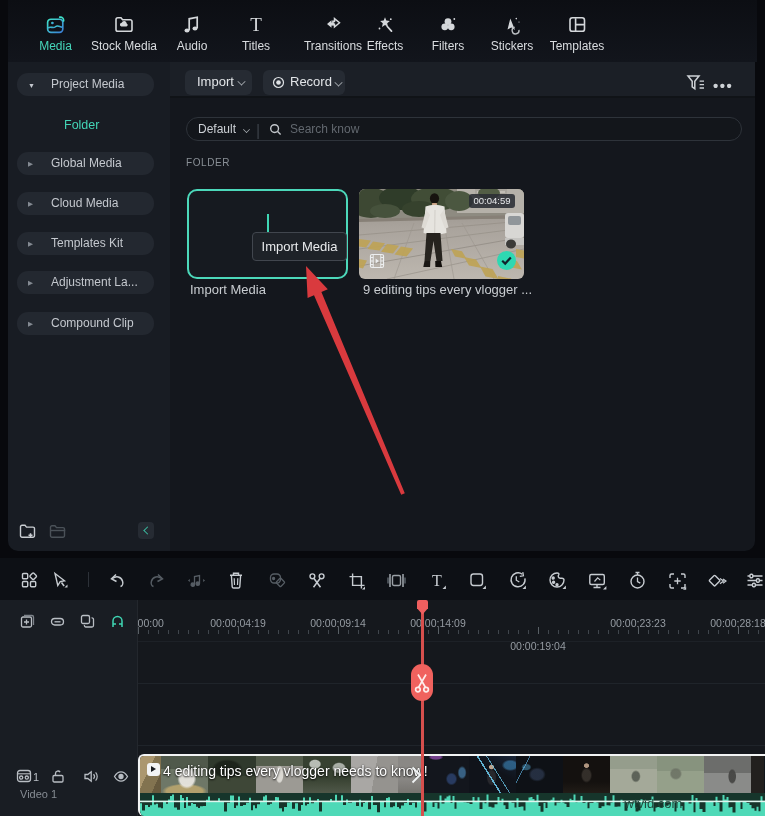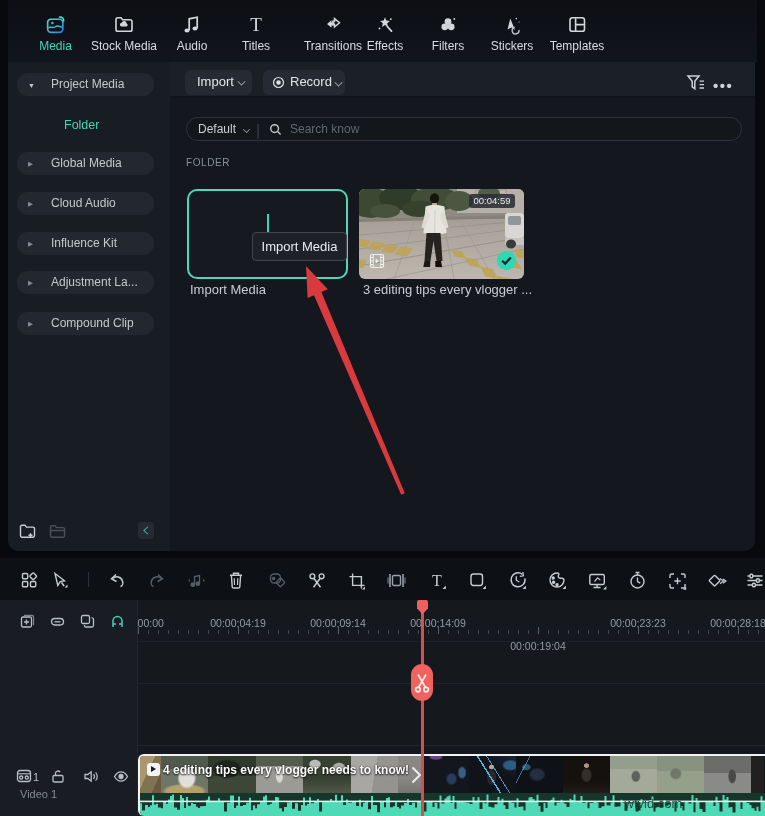--- a/index.html
+++ b/index.html
@@ -125,25 +125,25 @@
       <span class="tri" style="font-size:7px;top:1px;color:#c4c8ce;">▼</span>
       <span class="txt">Project Media</span>
     </div>
     <div style="position:absolute;left:56px;top:56px;font-size:12.5px;color:#43d5b6;">Folder</div>
     <div class="sbtn" style="top:90px;">
       <span class="tri">▶</span>
         <span class="txt">Global Media</span>
     </div>
     <div class="sbtn" style="top:130px;">
       <span class="tri">▶</span>
-        <span class="txt">Cloud Audio</span>
+        <span class="txt">Cloud Media</span>
     </div>
     <div class="sbtn" style="top:170px;">
       <span class="tri">▶</span>
-        <span class="txt">Influence Kit</span>
+        <span class="txt">Templates Kit</span>
     </div>
     <div class="sbtn" style="top:209px;">
       <span class="tri">▶</span>
         <span class="txt">Adjustment La...</span>
     </div>
     <div class="sbtn" style="top:250px;">
       <span class="tri">▶</span>
         <span class="txt">Compound Clip</span>
     </div>
     <svg class="abs" style="left:11px;top:461px;" width="18" height="17" viewBox="0 0 18 17" fill="none" stroke="#c9cdd2" stroke-width="1.4">
@@ -256,21 +256,21 @@
       <path d="M6.6 5.6 l3.4 2.4 -3.4 2.4 z" fill="#eceeef" stroke="none"></path>
     </svg>
     <div class="abs" style="left:327px;top:189px;width:19px;height:19px;border-radius:50%;background:#2ed8b2;">
       <svg width="19" height="19" viewBox="0 0 19 19" fill="none" stroke="#10232c" stroke-width="2.2">
         <path d="M5.2 9.8 L8.2 12.6 L13.8 6.6"></path>
       </svg>
     </div>
 
     <div class="abs" style="left:82px;top:170px;width:95px;height:29px;background:#1e2228;border:1px solid #41464e;border-radius:4px;color:#e8eaec;font-size:13px;text-align:center;line-height:27px;">Import Media</div>
     <div class="abs" style="left:20px;top:220px;font-size:13px;color:#c9cdd1;">Import Media</div>
-    <div class="abs" style="left:193px;top:220px;font-size:13px;color:#c9cdd1;">3 editing tips every vlogger ...</div>
+    <div class="abs" style="left:193px;top:220px;font-size:13px;color:#c9cdd1;">9 editing tips every vlogger ...</div>
   </div>
   <svg class="abs" style="left:0;top:0;z-index:30;pointer-events:none;" width="765" height="816" viewBox="0 0 765 816">
     <polygon points="306,266 327.8,289.3 321.4,292.0 404.8,493.2 401.2,494.8 314.0,295.2 307.6,297.9" fill="#d93a3e"></polygon>
   </svg>
   <div id="tools">
     <svg class="abs" style="left:21px;top:14px;" width="17" height="17" viewBox="0 0 17 17" fill="none" stroke="#c7ccd1" stroke-width="1.4">
       <rect x="1.5" y="1.5" width="5.2" height="5.2" rx="1"></rect>
       <rect x="1.5" y="9.5" width="5.2" height="5.2" rx="1"></rect>
       <rect x="9.5" y="9.5" width="5.2" height="5.2" rx="1"></rect>
       <rect x="12.2" y="0.6" width="5.2" height="5.2" rx="1" transform="rotate(45 12.2 0.6)"></rect>
@@ -408,21 +408,21 @@
         <rect x="282" y="0" width="344" height="23" fill="#16352b"></rect>
         <polygon points="0,11.0 0,10.2 2,10.2 2,17.6 5,17.6 5,12.0 8,12.0 8,13.9 10,13.9 10,12.3 12,12.3 12,2.3 14,2.3 14,11.4 16,11.4 16,10.8 18,10.8 18,14.4 21,14.4 21,15.3 23,15.3 23,8.5 26,8.5 26,10.7 28,10.7 28,6.5 30,6.5 30,3.0 32,3.0 32,1.6 34,1.6 34,14.5 37,14.5 37,16.8 40,16.8 40,2.0 42,2.0 42,5.1 44,5.1 44,15.1 46,15.1 46,4.0 48,4.0 48,12.8 51,12.8 51,10.0 53,10.0 53,11.0 56,11.0 56,13.7 58,13.7 58,14.9 60,14.9 60,13.3 63,13.3 63,13.1 66,13.1 66,6.7 68,6.7 68,3.5 70,3.5 70,9.0 74,9.0 74,8.8 78,8.8 78,5.3 80,5.3 80,8.9 84,8.9 84,18.5 87,18.5 87,9.7 90,9.7 90,2.4 92,2.4 92,2.5 94,2.5 94,14.9 96,14.9 96,12.6 98,12.6 98,3.6 100,3.6 100,13.1 103,13.1 103,12.1 106,12.1 106,9.8 109,9.8 109,4.7 111,4.7 111,17.3 113,17.3 113,12.2 115,12.2 115,15.2 117,15.2 117,11.2 120,11.2 120,8.8 123,8.8 123,3.6 125,3.6 125,2.2 127,2.2 127,11.7 130,11.7 130,10.7 132,10.7 132,8.7 135,8.7 135,4.1 137,4.1 137,4.2 139,4.2 139,15.2 142,15.2 142,18.4 144,18.4 144,14.1 147,14.1 147,9.4 150,9.4 150,8.6 152,8.6 152,15.7 155,15.7 155,10.3 158,10.3 158,17.8 161,17.8 161,12.1 163,12.1 163,4.4 165,4.4 165,12.5 167,12.5 167,11.1 169,11.1 169,4.2 171,4.2 171,10.3 174,10.3 174,9.0 177,9.0 177,6.1 179,6.1 179,18.4 182,18.4 182,8.4 184,8.4 184,8.5 187,8.5 187,8.5 190,8.5 190,6.1 192,6.1 192,8.8 195,8.8 195,1.8 197,1.8 197,8.4 201,8.4 201,2.3 203,2.3 203,11.9 206,11.9 206,6.4 208,6.4 208,9.7 212,9.7 212,8.7 216,8.7 216,12.9 219,12.9 219,6.7 221,6.7 221,13.8 223,13.8 223,9.9 225,9.9 225,8.7 228,8.7 228,16.3 231,16.3 231,3.0 233,3.0 233,12.1 235,12.1 235,12.0 237,12.0 237,19.2 240,19.2 240,9.1 244,9.1 244,14.2 246,14.2 246,4.9 248,4.9 248,4.2 250,4.2 250,14.3 253,14.3 253,13.2 255,13.2 255,9.3 257,9.3 257,14.1 259,14.1 259,15.4 261,15.4 261,12.4 264,12.4 264,10.0 267,10.0 267,5.9 269,5.9 269,12.0 272,12.0 272,9.7 275,9.7 275,14.5 277,14.5 277,8.5 281,8.5 281,11.1 283,11.1 283,18.6 286,18.6 286,8.4 290,8.4 290,8.3 292,8.3 292,14.0 294,14.0 294,9.8 297,9.8 297,15.6 299,15.6 299,2.4 301,2.4 301,10.6 304,10.6 304,5.4 306,5.4 306,3.4 308,3.4 308,2.6 310,2.6 310,10.1 312,10.1 312,3.1 314,3.1 314,15.8 316,15.8 316,8.6 320,8.6 320,8.4 323,8.4 323,9.2 326,9.2 326,9.8 329,9.8 329,10.9 332,10.9 332,4.0 334,4.0 334,9.1 337,9.1 337,4.2 339,4.2 339,16.0 342,16.0 342,9.3 344,9.3 344,10.2 346,10.2 346,1.5 348,1.5 348,13.8 351,13.8 351,14.6 354,14.6 354,11.3 357,11.3 357,3.9 359,3.9 359,9.3 361,9.3 361,5.8 363,5.8 363,12.2 365,12.2 365,16.1 368,16.1 368,8.8 371,8.8 371,9.7 374,9.7 374,14.5 376,14.5 376,5.2 378,5.2 378,14.0 380,14.0 380,13.6 383,13.6 383,17.4 385,17.4 385,8.8 388,8.8 388,4.4 390,4.4 390,3.9 392,3.9 392,5.9 394,5.9 394,8.4 396,8.4 396,1.8 398,1.8 398,13.1 400,13.1 400,18.7 403,18.7 403,10.1 405,10.1 405,15.1 407,15.1 407,8.2 410,8.2 410,6.7 412,6.7 412,4.4 414,4.4 414,12.6 416,12.6 416,9.5 420,9.5 420,6.8 422,6.8 422,9.4 424,9.4 424,10.7 426,10.7 426,13.9 429,13.9 429,5.8 431,5.8 431,6.9 433,6.9 433,1.6 435,1.6 435,9.3 437,9.3 437,8.3 440,8.3 440,3.0 442,3.0 442,10.1 445,10.1 445,8.8 447,8.8 447,15.2 449,15.2 449,9.9 453,9.9 453,8.9 456,8.9 456,9.5 458,9.5 458,15.0 461,15.0 461,13.2 464,13.2 464,2.9 466,2.9 466,12.3 468,12.3 468,12.6 470,12.6 470,9.5 472,9.5 472,2.3 474,2.3 474,13.8 477,13.8 477,13.5 480,13.5 480,6.7 482,6.7 482,9.7 484,9.7 484,17.7 487,17.7 487,10.1 490,10.1 490,10.4 493,10.4 493,9.6 495,9.6 495,18.5 498,18.5 498,17.4 500,17.4 500,6.3 502,6.3 502,9.7 505,9.7 505,9.8 509,9.8 509,7.0 511,7.0 511,3.5 513,3.5 513,18.6 515,18.6 515,14.2 517,14.2 517,14.1 520,14.1 520,14.1 523,14.1 523,6.9 525,6.9 525,12.7 528,12.7 528,11.6 530,11.6 530,8.8 534,8.8 534,18.5 536,18.5 536,9.1 540,9.1 540,13.1 542,13.1 542,17.5 544,17.5 544,8.3 548,8.3 548,10.5 551,10.5 551,1.9 553,1.9 553,19.2 555,19.2 555,5.1 557,5.1 557,8.7 559,8.7 559,16.0 562,16.0 562,19.0 565,19.0 565,9.0 569,9.0 569,8.4 573,8.4 573,13.0 575,13.0 575,3.7 577,3.7 577,9.6 579,9.6 579,18.4 582,18.4 582,1.9 584,1.9 584,6.4 586,6.4 586,4.0 588,4.0 588,14.5 590,14.5 590,14.0 592,14.0 592,19.4 595,19.4 595,9.0 597,9.0 597,8.7 600,8.7 600,15.9 602,15.9 602,8.4 606,8.4 606,10.0 609,10.0 609,12.0 611,12.0 611,15.3 614,15.3 614,17.7 616,17.7 616,13.8 618,13.8 618,18.2 620,18.2 620,3.3 622,3.3 622,9.0 626,9.0 626,23 0,23" fill="#4ed9b7"></polygon>
         <rect x="282" y="7.6" width="344" height="1.6" fill="#ddf6ee"></rect>
       </svg>
       <div style="position:absolute;left:202px;top:40px;font-size:13px;font-weight:normal;color:#1d4a3c;">wtvid.com</div>
     </div>
 
     <div class="abs" style="left:147px;top:163px;width:12.5px;height:12.5px;background:#f2f3f4;border-radius:3px;z-index:6;">
       <div style="position:absolute;left:4.2px;top:3px;width:0;height:0;border-left:5px solid #15181d;border-top:3.4px solid transparent;border-bottom:3.4px solid transparent;"></div>
     </div>
-    <div class="abs" style="left:163px;top:162.5px;z-index:6;font-size:12px;font-weight:bold;color:#fff;text-shadow:0 1px 2px rgba(0,0,0,.8), 0 0 2px rgba(0,0,0,.6);white-space:nowrap;">4 editing tips every vlogger needs to know!</div>
+    <div class="abs" style="left:163px;top:162.5px;z-index:6;font-size:14px;font-weight:normal;color:#fff;text-shadow:0 1px 2px rgba(0,0,0,.8), 0 0 2px rgba(0,0,0,.6);white-space:nowrap;">4 editing tips every vlogger needs to know!</div>
     <svg class="abs" style="left:408.5px;top:166px;z-index:6;" width="14" height="18" viewBox="0 0 14 18" fill="none" stroke="#f0f3f4" stroke-width="1.8">
       <path d="M3.5 1.5 L11 9 L3.5 16.5"></path>
     </svg>
 
     <div id="tlhead">
       <svg class="abs" style="left:20px;top:14px;" width="15" height="15" viewBox="0 0 15 15" fill="none" stroke="#b9bec4" stroke-width="1.3">
         <rect x="1.5" y="3" width="10" height="10" rx="1.5"></rect>
         <path d="M4 1.5 h8 a1.5 1.5 0 0 1 1.5 1.5 v8" stroke="#7d838a"></path>
         <path d="M6.5 5.5 v5 M4 8 h5"></path>
       </svg>

